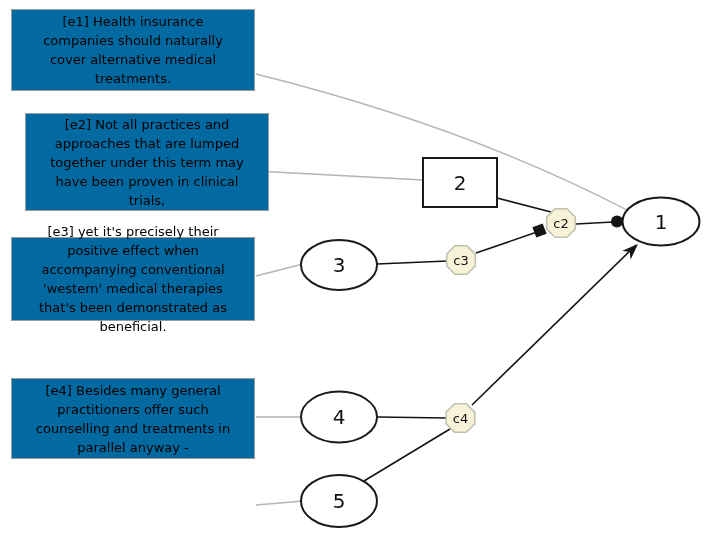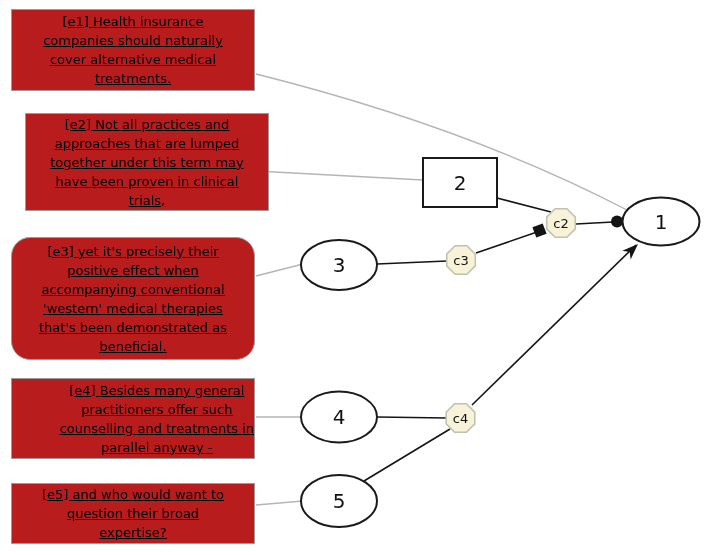--- a/index.html
+++ b/index.html
@@ -10,37 +10,36 @@
     background: #ffffff;
     font-family: "DejaVu Sans", "Liberation Sans", sans-serif;
     overflow: hidden;
   }
   #graph-svg { position: absolute; left: 0; top: 0; }
   .statement {
     position: absolute;
     left: 11px;
     width: 244px;
     box-sizing: border-box;
-    background: #b91c1c;
+    background: #0369a1;
     border: 1px solid #9b9b9b;
     display: flex;
     align-items: center;
     justify-content: center;
     text-align: center;
     color: #000000;
     font-size: 13px;
     line-height: 19px;
     cursor: default;
-    text-decoration: underline;
   }
   .statement-text { white-space: pre-line; }
   #statement-e1 { top: 9px;   height: 82px; }
   #statement-e2 { top: 113px; height: 98px; margin-left: 14px; }
-  #statement-e3 { top: 237px; height: 123px; border-radius: 19px; }
-  #statement-e4 { top: 378px; height: 81px; justify-content: flex-end; }
+  #statement-e3 { top: 237px; height: 84px; }
+  #statement-e4 { top: 378px; height: 81px; }
   #statement-e5 { top: 483px; height: 61px; }
 
   .connector { stroke: #b5b5b5; stroke-width: 1.4; fill: none; }
   .edge      { stroke: #141414; stroke-width: 1.6; fill: none; }
   .node-shape { fill: #ffffff; stroke: #1a1a1a; stroke-width: 2; }
   .inference-shape { fill: #f8f3d8; stroke: #c2c2b0; stroke-width: 1.6; }
   .marker { fill: #141414; stroke: none; }
   .node-label {
     fill: #111111;
     font-family: "DejaVu Sans", "Liberation Sans", sans-serif;
@@ -119,19 +118,14 @@
 'western' medical therapies
 that's been demonstrated as
 beneficial.</span>
   </div>
   <div class="statement" id="statement-e4">
     <span class="statement-text">[e4] Besides many general
 practitioners offer such
 counselling and treatments in
 parallel anyway -</span>
   </div>
-  <div class="statement" id="statement-e5">
-    <span class="statement-text">[e5] and who would want to
-question their broad
-expertise?</span>
-  </div>
 
 </div>
 
 </body></html>

